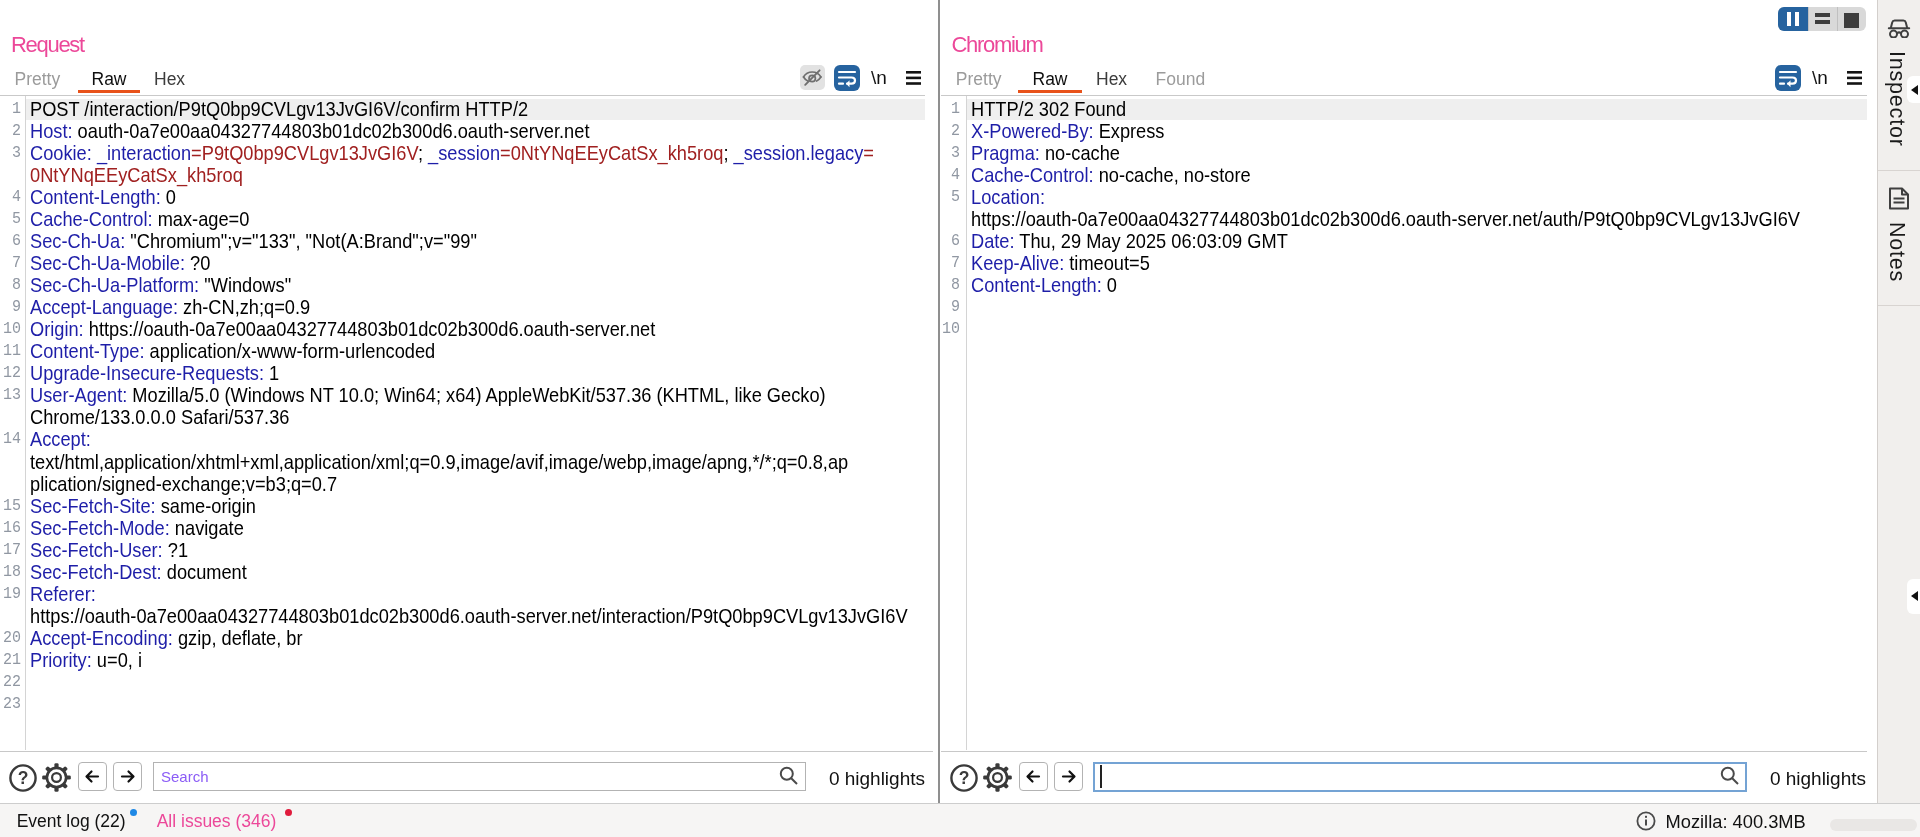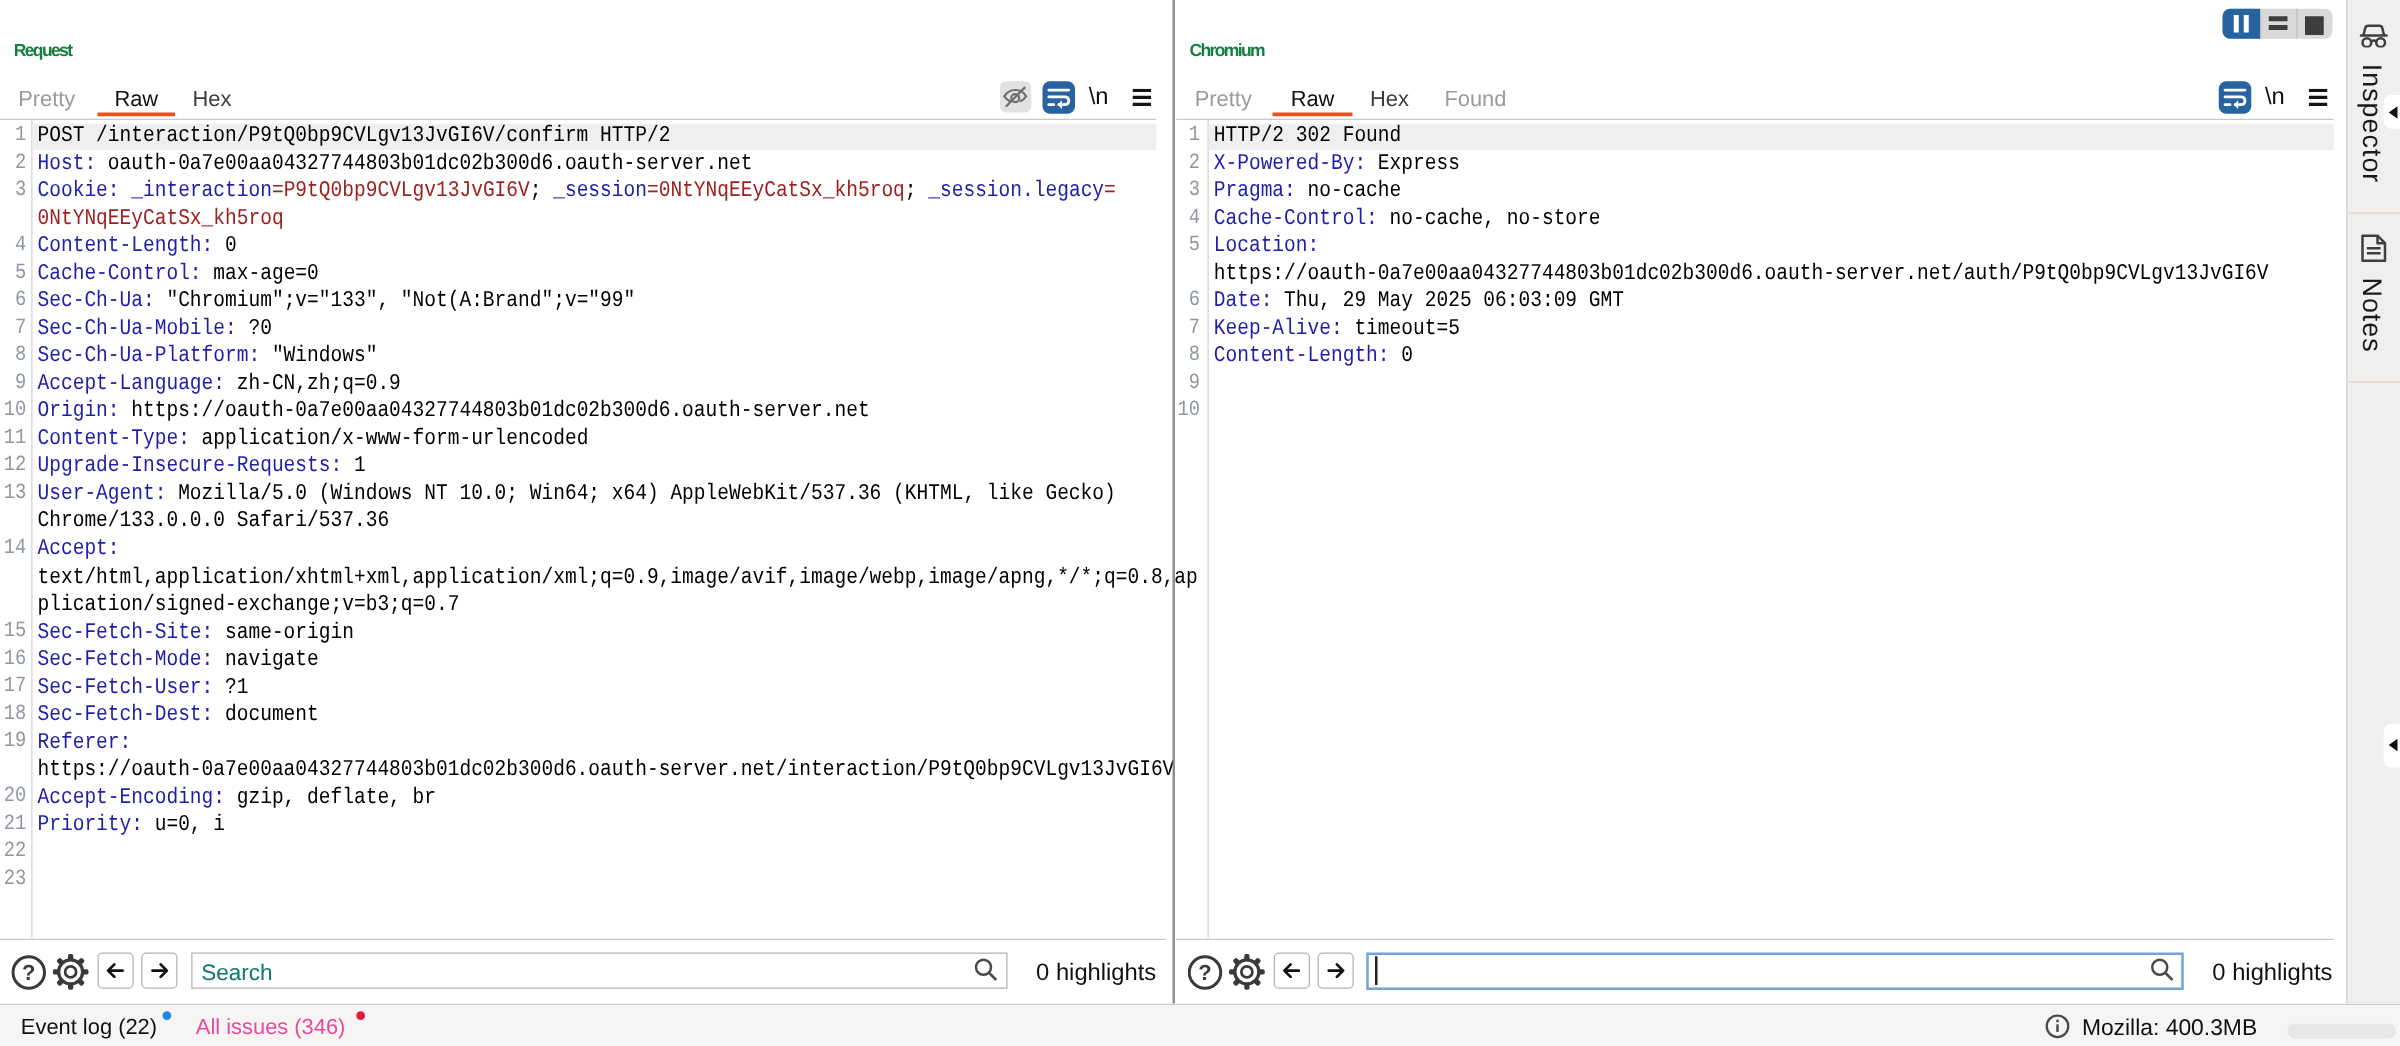--- a/index.html
+++ b/index.html
@@ -1,22 +1,22 @@
 <!DOCTYPE html>
 <html><head><meta charset="utf-8"><style>
 *{margin:0;padding:0;box-sizing:border-box}
 html,body{width:1920px;height:837px;background:#fff;overflow:hidden;position:relative;font-family:"Liberation Sans",sans-serif}
 .abs{position:absolute}
-.code{font-family:Liberation Mono, monospace;font-size:18px;line-height:22.03px;white-space:pre;color:#000}
+.code{font-family:Liberation Sans, sans-serif;font-size:21px;line-height:22.03px;white-space:pre;color:#000}
 .code>div{transform:scaleX(0.868);transform-origin:0 50%}
 .nums{font-family:"Liberation Mono",monospace;font-size:17.3px;line-height:22.03px;white-space:pre;color:#9097a2;text-align:right}
 .nums>div{transform:scaleX(0.868);transform-origin:100% 50%}
 .n{color:#1e1ea8}
 .v{color:#a02020}
-.title{font-weight:bold;font-size:14px;letter-spacing:-1.3px;color:#15803d}
+.title{font-weight:normal;font-size:22px;letter-spacing:-1.3px;color:#ec4899}
 .tab{font-size:17.5px;color:#0f0f0f}
 .tab.dim{color:#9b9b9b}
 .hl{background:#efefef}
 .vline{position:absolute;width:1px;background:#d4d4d4}
 .hline{position:absolute;height:1px;background:#c9c9c9}
 </style></head>
 <body>
 <div class="abs title" style="left:11px;top:31.8px">Request</div>
 <div class="abs tab dim" style="left:14.5px;top:68.6px">Pretty</div>
 <div class="abs tab" style="left:91.5px;top:68.6px">Raw</div>
@@ -76,21 +76,21 @@
       <path d="M20 14.5 H9 M13.5 9.5 L8.5 14.5 L13.5 19.5"></path>
     </g>
   </svg>
 <div class="abs" style="left:112.5px;top:762px;width:29px;height:29px;border:1.5px solid #b3b3b3;border-radius:4px;background:#fff"></div>
 <svg class="abs" style="left:112.5px;top:762px" width="29" height="29" viewBox="0 0 29 29">
     <g stroke="#111" stroke-width="2.2" fill="none" stroke-linecap="round" stroke-linejoin="round">
       <path d="M9 14.5 H20 M15.5 9.5 L20.5 14.5 L15.5 19.5"></path>
     </g>
   </svg>
 <div class="abs" style="left:152.5px;top:762px;width:653px;height:29px;border:1.5px solid #b3b3b3;background:#fff"></div>
-<div class="abs" style="left:161px;top:767.5px;font-size:18px;color:#0f766e">Search</div>
+<div class="abs" style="left:161px;top:767.5px;font-size:15px;color:#8b5cf6">Search</div>
 <svg class="abs" style="left:779px;top:766px" width="19" height="19" viewBox="0 0 19 19">
     <g stroke="#4a4a4a" stroke-width="2" fill="none">
       <circle cx="7.8" cy="7.8" r="6"></circle>
       <path d="M12.2 12.2 L18 18"></path>
     </g>
   </svg>
 <div class="abs" style="left:815px;top:768px;width:110px;text-align:right;font-size:19px;color:#111;white-space:nowrap">0 highlights</div>
 <div class="abs" style="left:938.3px;top:0;width:1.8px;height:803px;background:#8f8f8f"></div>
 <div class="abs title" style="left:951.5px;top:31.8px">Chromium</div>
 <div class="abs tab dim" style="left:955.8px;top:68.6px">Pretty</div>

